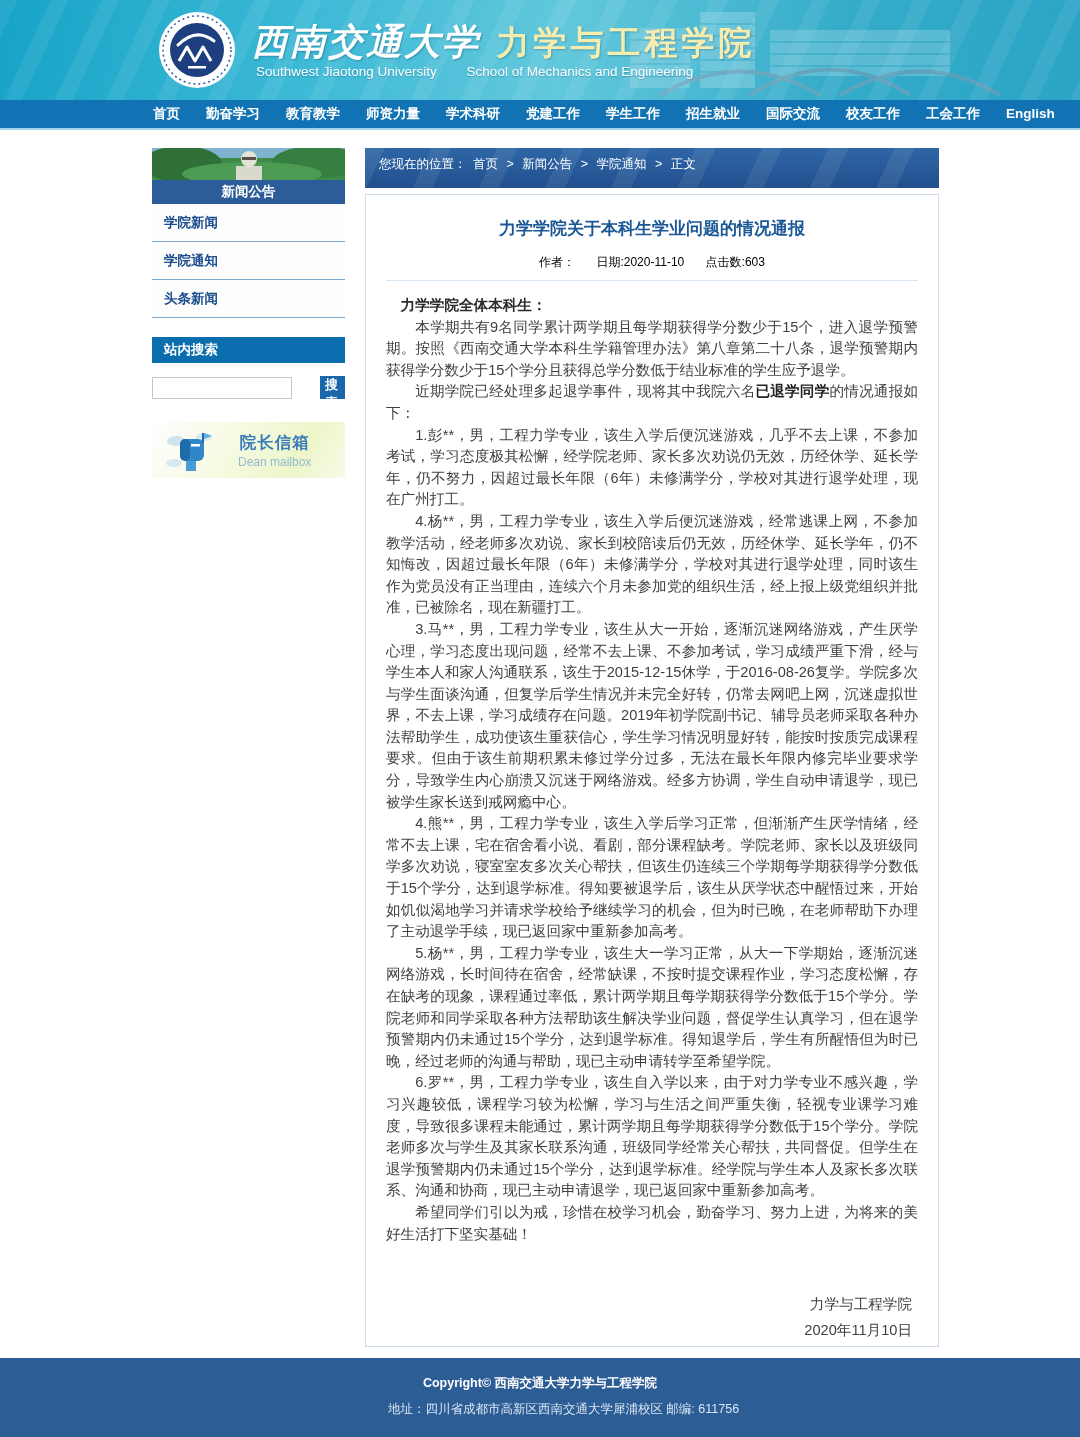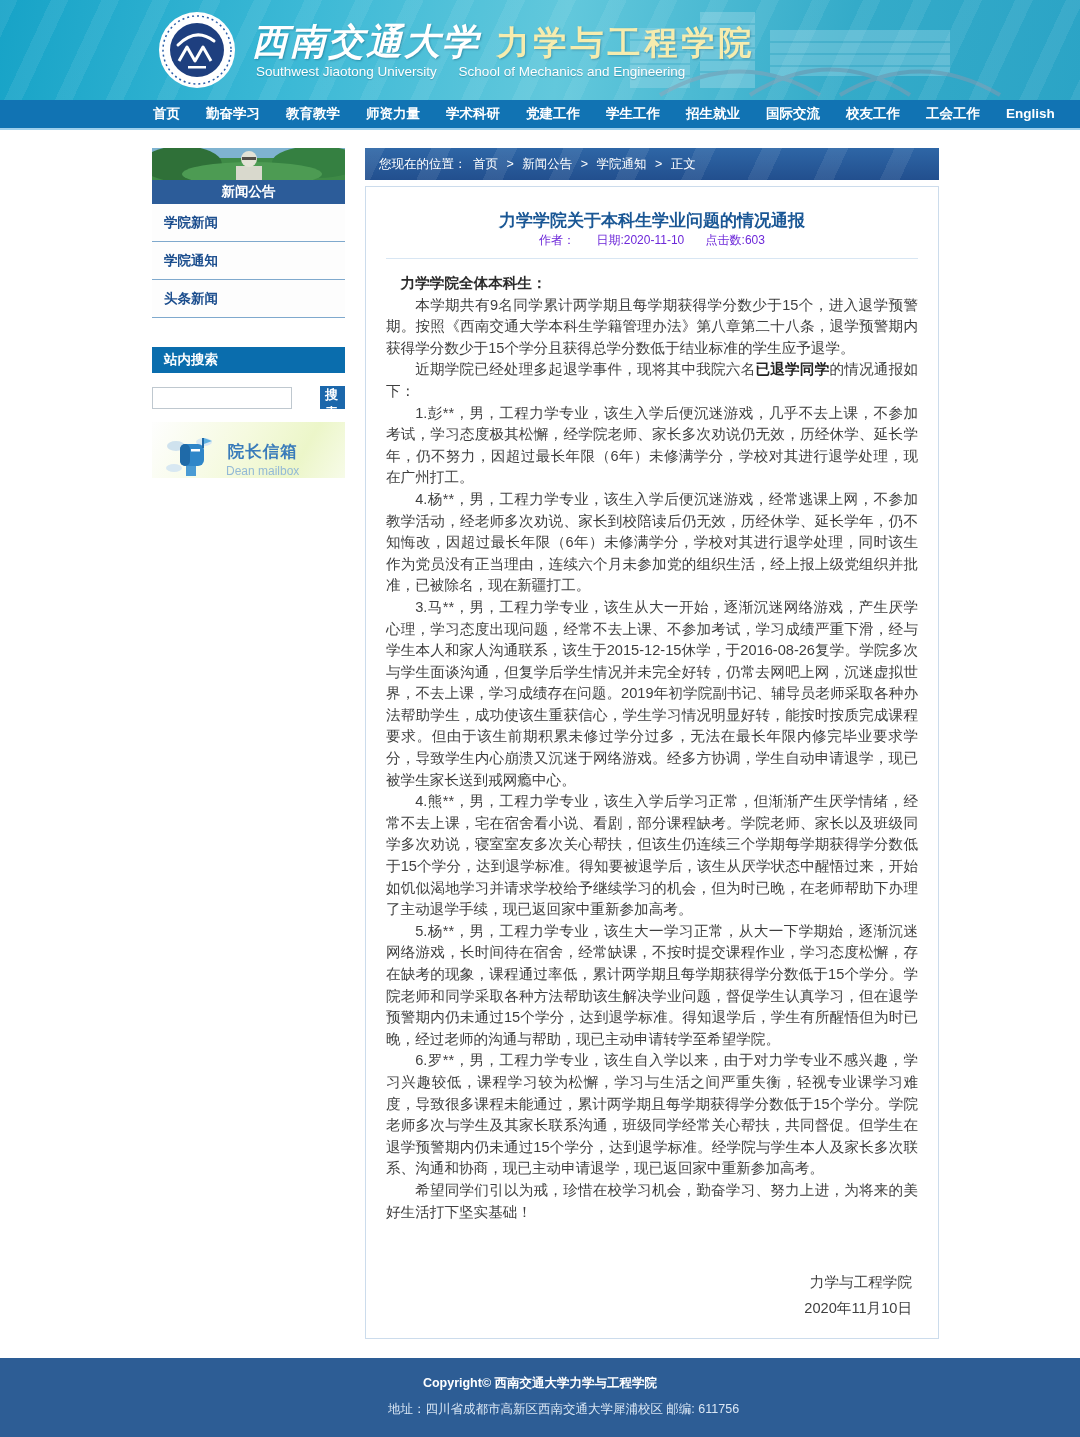--- a/index.html
+++ b/index.html
@@ -13,61 +13,61 @@
     background:repeating-linear-gradient(115deg,rgba(255,255,255,0.07) 0 16px,rgba(255,255,255,0) 16px 46px);}
   .campus-photo{position:absolute;right:0;top:0;height:100px;width:460px;opacity:.55;}
   .logo{position:absolute;left:158px;top:11px;width:78px;height:78px;cursor:pointer;}
   .title-cn{position:absolute;left:252px;top:18px;white-space:nowrap;}
   .uni-cn{font-family:"DejaVu Serif","Liberation Serif",serif;font-style:italic;font-weight:bold;
     font-size:36px;color:#ffffff;text-shadow:1px 1px 2px rgba(0,60,90,.35);letter-spacing:2px;}
   .school-cn{font-family:"DejaVu Sans",sans-serif;font-weight:bold;font-size:33px;color:#f6ecae;
     letter-spacing:4px;margin-left:12px;text-shadow:1px 1px 2px rgba(0,60,90,.3);}
   .title-en{position:absolute;left:256px;top:64px;font-size:13.5px;color:#ffffff;white-space:nowrap;
     text-shadow:0 1px 1px rgba(0,60,90,.3);}
-  .title-en .en2{margin-left:18px;}
+  .title-en .en2{margin-left:26px;}
 
   
   .nav{position:absolute;left:0;top:100px;width:1080px;height:30px;background:#1173b3;
     border-bottom:2px solid #9fd0ec;display:flex;align-items:center;padding-left:140px;box-sizing:border-box;}
   .nav-item{color:#ffffff;font-size:13.5px;font-weight:bold;padding:0 13px;line-height:30px;cursor:pointer;white-space:nowrap;}
 
   
   .sidebar{position:absolute;left:152px;top:148px;width:193px;}
   .side-photo{width:193px;height:32px;display:block;}
   .side-news-header{height:24px;background:#2c5c99;color:#ffffff;font-size:13.5px;font-weight:bold;
     text-align:center;line-height:24px;}
   .side-menu-item{height:37px;line-height:37px;padding-left:12px;font-size:13.5px;font-weight:bold;
     color:#1c4e8e;border-bottom:1px solid #7fa9cd;cursor:pointer;background:#fdfdfd;}
-  .side-search-header{margin-top:29px;height:26px;background:#0a6dad;color:#ffffff;font-size:13.5px;
+  .side-search-header{margin-top:19px;height:26px;background:#0a6dad;color:#ffffff;font-size:13.5px;
     font-weight:bold;line-height:26px;padding-left:12px;}
   .search-row{margin-top:13px;display:flex;align-items:center;gap:20px;}
   .search-input{width:130px;height:18px;border:1px solid #bfc8cf;background:#ffffff;font-size:12px;padding:1px 4px;}
   .search-btn{margin-left:8px;width:40px;height:23px;background:#1b67ab;color:#ffffff;border:none;
     font-size:13px;font-weight:bold;cursor:pointer;letter-spacing:2px;padding:0;}
-  .mailbox{margin-top:13px;width:193px;height:56px;cursor:pointer;position:relative;
+  .mailbox{margin-top:23px;width:193px;height:56px;cursor:pointer;position:relative;
     background:linear-gradient(120deg,#fefefe 0%,#f5fadf 45%,#ecf6c9 75%,#f7fbe8 100%);
-    display:flex;align-items:flex-end;}
+    display:flex;align-items:center;gap:12px;}
   .mailbox-icon{width:52px;height:46px;margin-left:12px;}
   .mailbox-text{margin-left:10px;text-align:center;}
   .mailbox-cn{font-size:16.5px;font-weight:bold;color:#3a7cba;letter-spacing:1px;}
   .mailbox-en{font-size:12px;color:#93b9d6;margin-top:1px;}
 
   
   .main{position:absolute;left:365px;top:148px;width:574px;}
-  .breadcrumb{height:32px;line-height:32px;color:#ffffff;font-size:12.5px;padding-left:14px;box-sizing:border-box;
+  .breadcrumb{height:40px;line-height:32px;color:#ffffff;font-size:12.5px;padding-left:14px;box-sizing:border-box;
     background:linear-gradient(180deg,#2e66a6 0%,#224f8e 100%);position:relative;overflow:hidden;}
   .breadcrumb .sheen{position:absolute;inset:0;
     background:repeating-linear-gradient(115deg,rgba(255,255,255,0.08) 0 18px,rgba(255,255,255,0) 18px 60px);}
   .breadcrumb span{position:relative;z-index:1;}
   .bc-link{cursor:pointer;margin:0 3px;}
   .bc-sep{margin:0 2px;}
   .article-box{margin-top:6px;background:#ffffff;border:1px solid #ccdcec;height:1153px;box-sizing:border-box;
     padding:14px 20px 12px 20px;overflow:hidden;}
   .art-title{text-align:center;color:#1a5795;font-size:17px;font-weight:bold;margin-top:8px;}
-  .art-meta{text-align:center;color:#6d28d9;font-size:12px;padding-bottom:9px;
+  .art-meta{text-align:center;color:#000000;font-size:12px;margin-top:14px;padding-bottom:9px;
     border-bottom:1px solid #d8e6f3;}
   .art-meta span{margin:0 9px;}
   .art-body{margin-top:14px;font-size:14.6px;line-height:21.6px;color:#3f3f3f;text-align:justify;}
   .salutation{font-weight:bold;color:#2b2b2b;margin:0 0 0 0;text-indent:1em;}
   .para{margin:0;text-indent:2em;}
   .para b{color:#222;}
   .sign{margin-top:46px;text-align:right;padding-right:6px;font-size:14.6px;color:#3f3f3f;line-height:26px;}
 
   
   .footer{position:absolute;left:0;top:1358px;width:1080px;height:79px;background:#2d5d95;text-align:center;}

